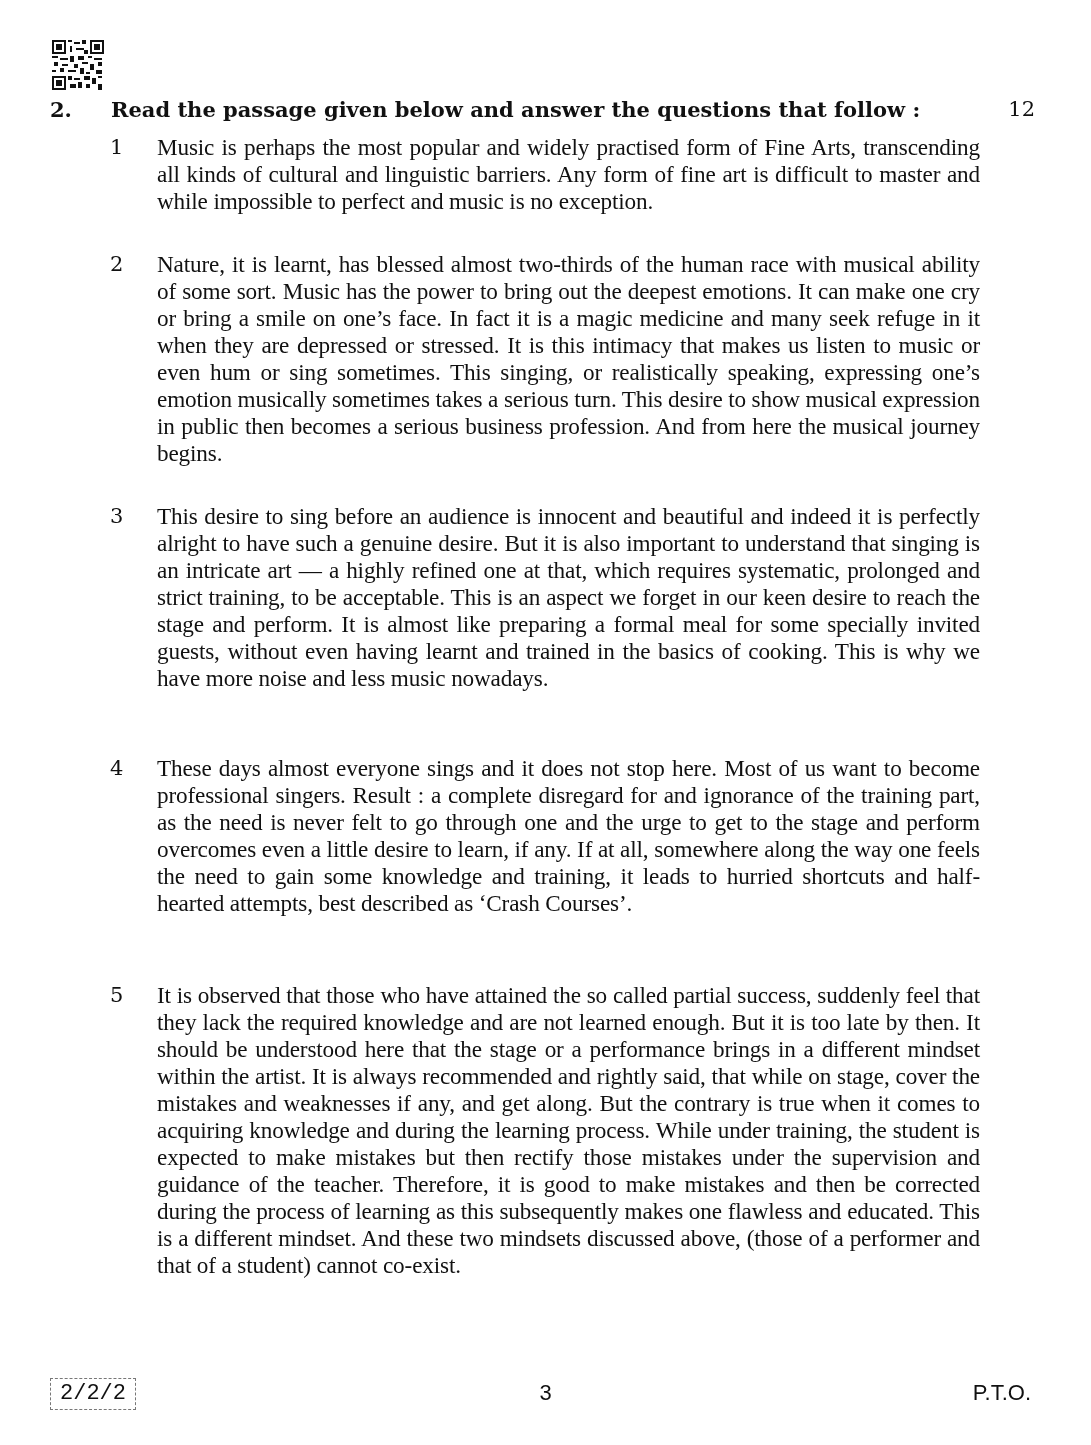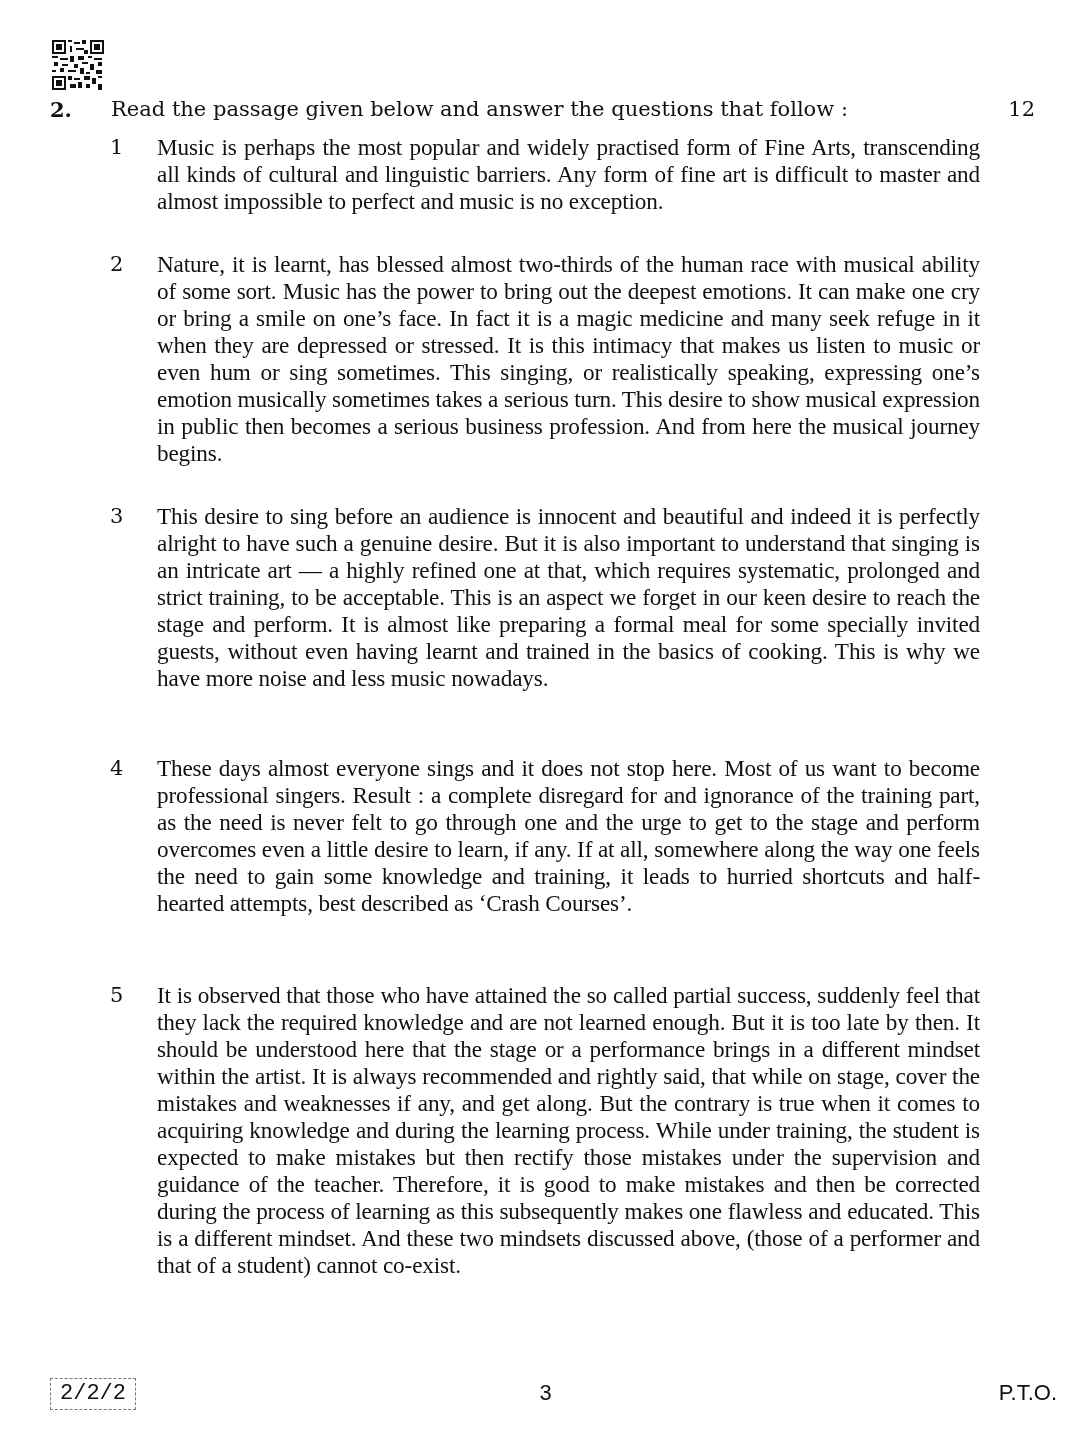--- a/index.html
+++ b/index.html
@@ -10,21 +10,21 @@
   }
   .qr {
     position: absolute; left: 52px; top: 40px; width: 52px; height: 50px;
   }
   .q-num {
     position: absolute; left: 50px; top: 96px;
     font-weight: bold; font-size: 21px; line-height: 27px;
   }
   .q-text {
     position: absolute; left: 111px; top: 96px;
-    font-size: 21px; line-height: 27px;
+    font-size: 21px; line-height: 27px; font-weight: bold;
   }
   .q-marks {
     position: absolute; right: 56px; top: 96px;
     font-size: 21px; line-height: 27px;
   }
   .para {
     position: absolute; left: 108px; width: 872px;
     display: flex;
   }
   .para-num {
@@ -41,21 +41,21 @@
     position: absolute; left: 50px; top: 1378px; width: 86px; height: 32px;
     border: 1px dashed #777; box-sizing: border-box;
     font-family: Liberation Mono, monospace;
     font-size: 22px; line-height: 30px; text-align: center;
   }
   .footer-page {
     position: absolute; left: 0; width: 1091px; top: 1380px; text-align: center;
     font-family: "Liberation Sans", "DejaVu Sans", sans-serif; font-size: 22px;
   }
   .footer-pto {
-    position: absolute; right: 34px; top: 1380px;
+    position: absolute; right: 60px; top: 1380px;
     font-family: "Liberation Sans", "DejaVu Sans", sans-serif; font-size: 22px;
   }
 </style>
 </head>
 <body>
 
 <div class="qr">
   <svg width="52" height="50" viewBox="0 0 26 25">
     <rect x="0" y="0" width="7" height="7" fill="#111"></rect>
       <rect x="1" y="1" width="5" height="5" fill="#fff"></rect>
@@ -103,21 +103,21 @@
     </g>
   </svg>
 </div>
 
 <div class="q-num">2.</div>
 <div class="q-text">Read the passage given below and answer the questions that follow :</div>
 <div class="q-marks">12</div>
 
 <div class="para" style="top:134px">
   <div class="para-num">1</div>
-  <div class="para-text">Music is perhaps the most popular and widely practised form of Fine Arts, transcending all kinds of cultural and linguistic barriers. Any form of fine art is difficult to master and almost impossible to perfect and music is no exception.</div>
+  <div class="para-text">Music is perhaps the most popular and widely practised form of Fine Arts, transcending all kinds of cultural and linguistic barriers. Any form of fine art is difficult to master and while impossible to perfect and music is no exception.</div>
 </div>
 
 <div class="para" style="top:251px">
   <div class="para-num">2</div>
   <div class="para-text">Nature, it is learnt, has blessed almost two-thirds of the human race with musical ability of some sort. Music has the power to bring out the deepest emotions. It can make one cry or bring a smile on one’s face. In fact it is a magic medicine and many seek refuge in it when they are depressed or stressed. It is this intimacy that makes us listen to music or even hum or sing sometimes. This singing, or realistically speaking, expressing one’s emotion musically sometimes takes a serious turn. This desire to show musical expression in public then becomes a serious business profession. And from here the musical journey begins.</div>
 </div>
 
 <div class="para" style="top:503px">
   <div class="para-num">3</div>
   <div class="para-text">This desire to sing before an audience is innocent and beautiful and indeed it is perfectly alright to have such a genuine desire. But it is also important to understand that singing is an intricate art — a highly refined one at that, which requires systematic, prolonged and strict training, to be acceptable. This is an aspect we forget in our keen desire to reach the stage and perform. It is almost like preparing a formal meal for some specially invited guests, without even having learnt and trained in the basics of cooking. This is why we have more noise and less music nowadays.</div>

